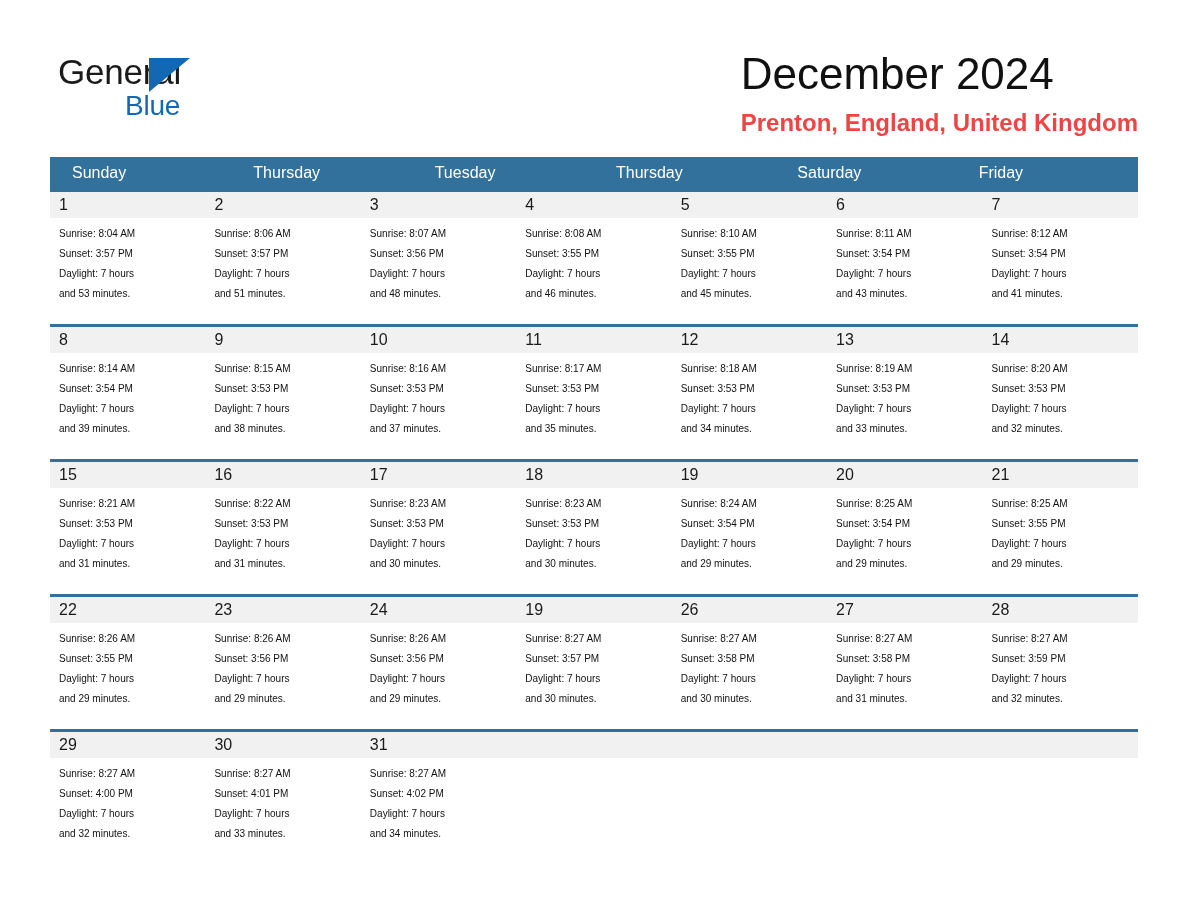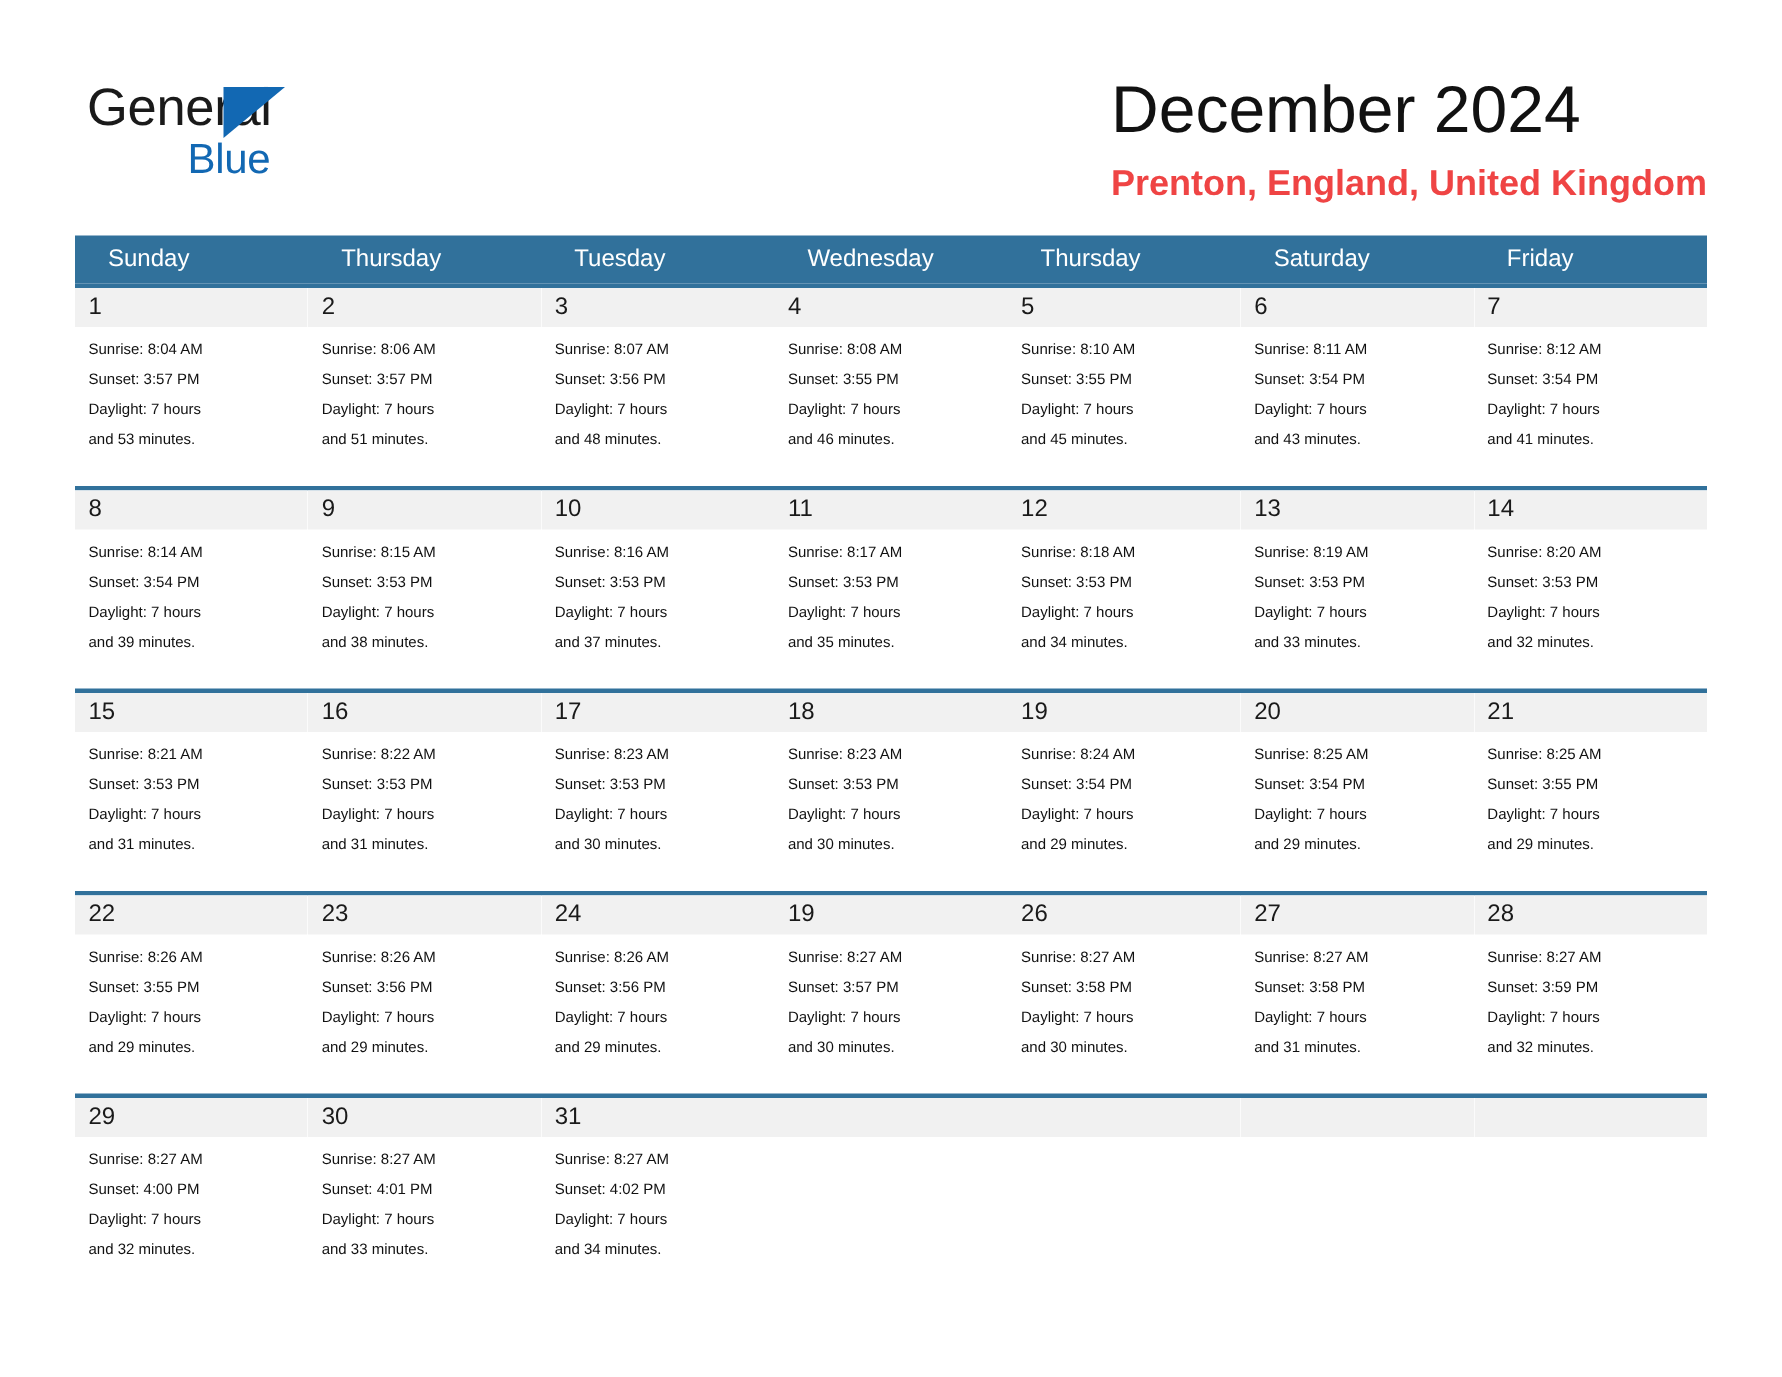--- a/index.html
+++ b/index.html
@@ -181,21 +181,20 @@
     </div>
 
   </div>
 
   <div class="calendar">
 
     <div class="cal-head">
       <div class="hcell">Sunday</div>
       <div class="hcell">Thursday</div>
       <div class="hcell">Tuesday</div>
-      <div class="hcell">Wednesday</div>
       <div class="hcell">Thursday</div>
       <div class="hcell">Saturday</div>
       <div class="hcell">Friday</div>
     </div>
 
     <div class="week">
       <div class="week-rule"></div>
       <div class="week-body">
         <div class="daycell">
           <div class="datenum">1</div>

